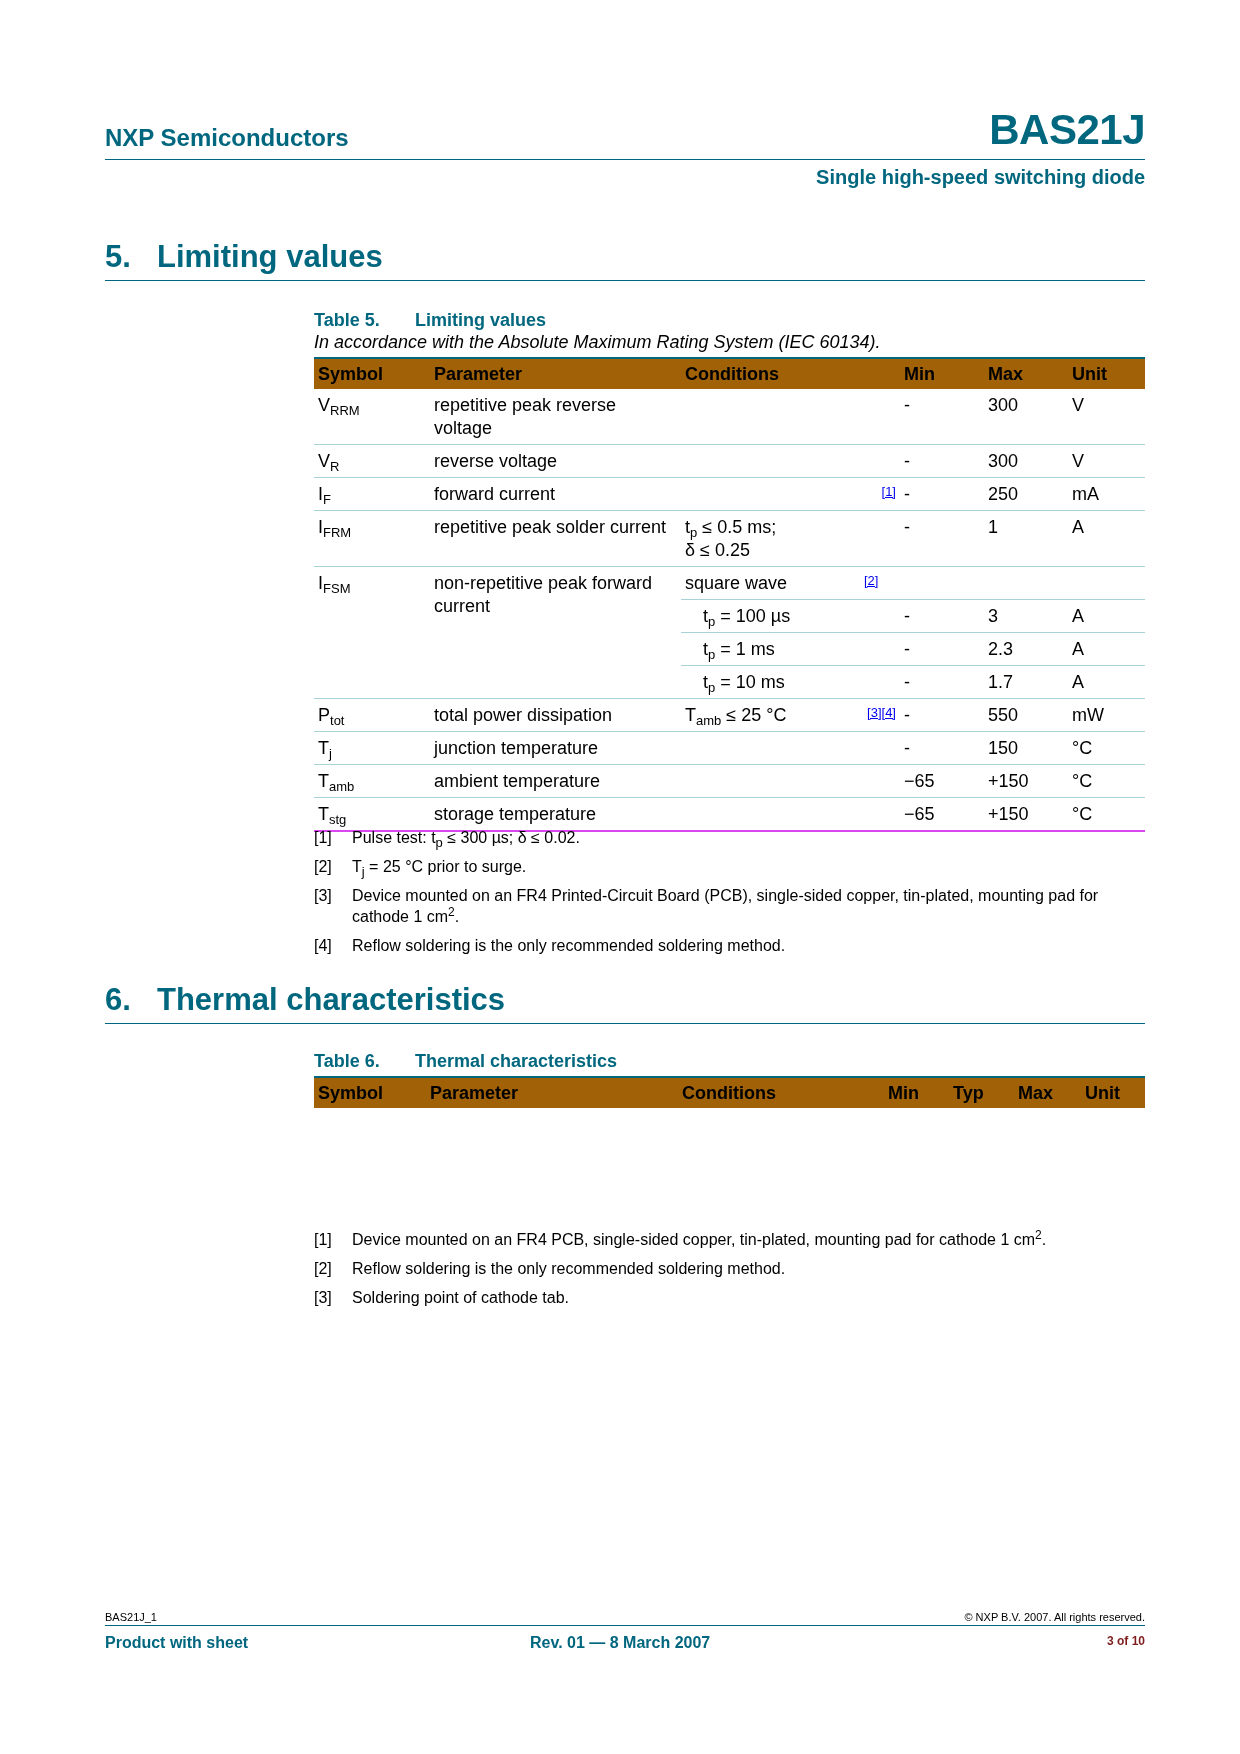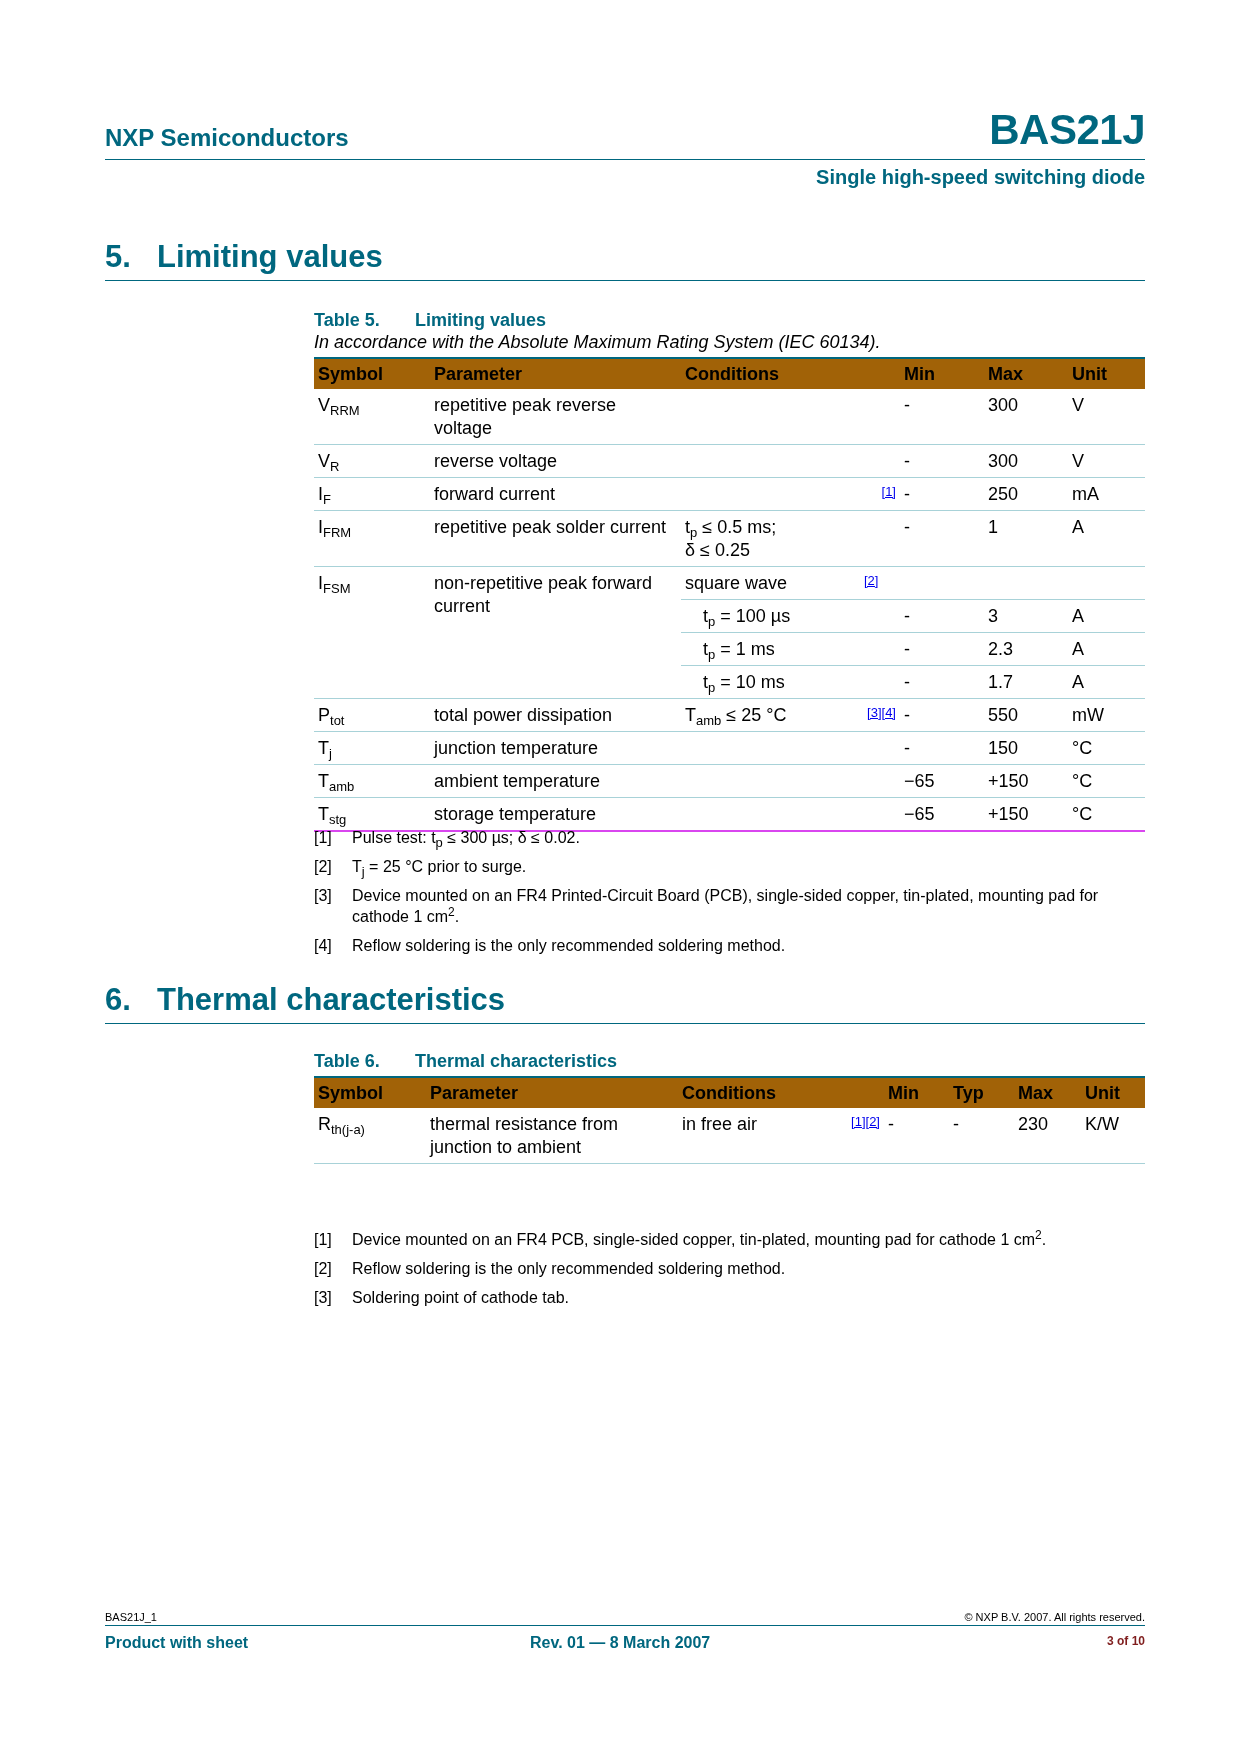--- a/index.html
+++ b/index.html
@@ -234,30 +234,20 @@
       <th>Parameter</th>
       <th>Conditions</th>
       <th></th>
       <th>Min</th>
       <th>Typ</th>
       <th>Max</th>
       <th>Unit</th>
     </tr>
   </thead>
   <tbody>
-    <tr>
-      <td><span>R</span><sub>th(j-a)</sub></td>
-      <td>thermal resistance from junction to ambient</td>
-      <td>in free air</td>
-      <td style="text-align:right;"><span class="ref">[1][2]</span></td>
-      <td>-</td>
-      <td>-</td>
-      <td>230</td>
-      <td>K/W</td>
-    </tr>
   </tbody>
 </table>
 
 <div class="fn" style="top:1229px;">
   <span class="tag">[1]</span>
   <span class="txt"><span>Device mounted on an FR4 PCB, single-sided copper, tin-plated, mounting pad for cathode 1 cm</span><sup>2</sup><span>.</span></span>
 </div>
 <div class="fn" style="top:1258px;">
   <span class="tag">[2]</span>
   <span class="txt">Reflow soldering is the only recommended soldering method.</span>

